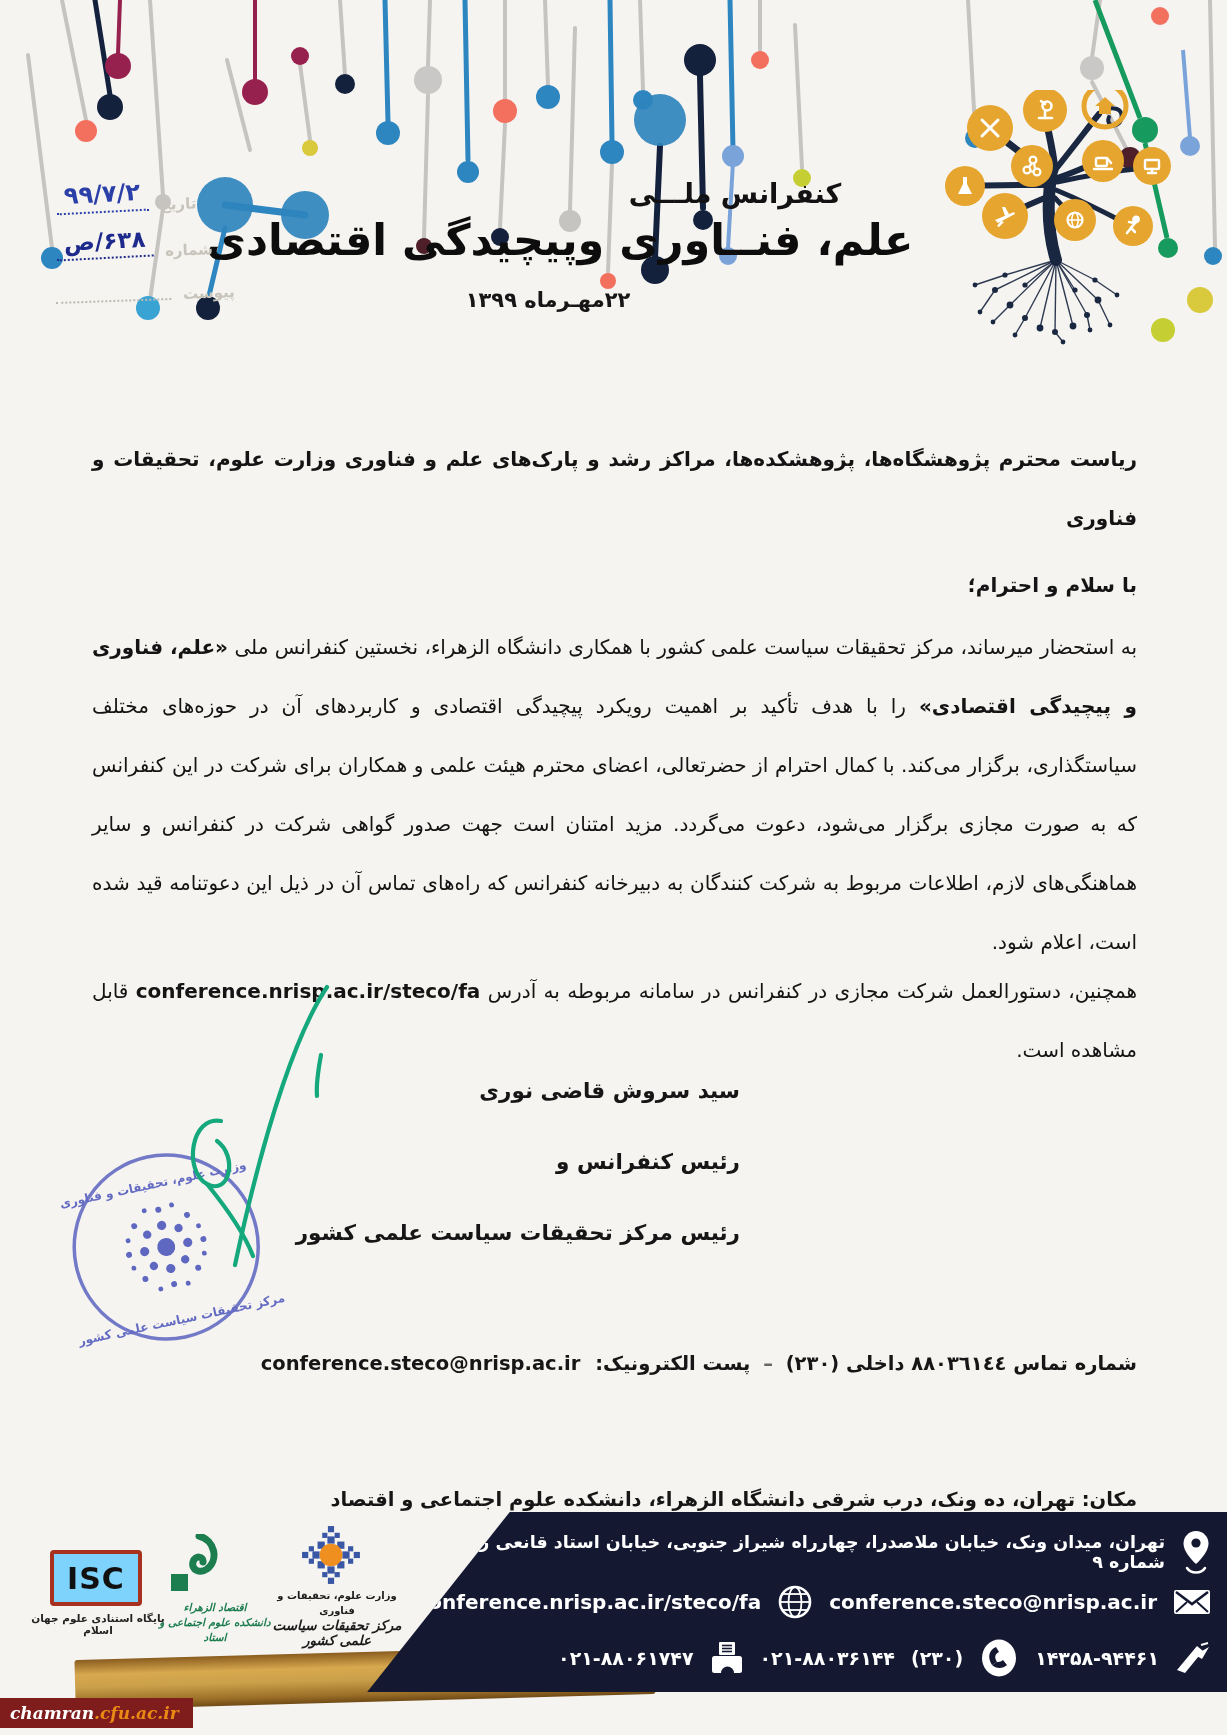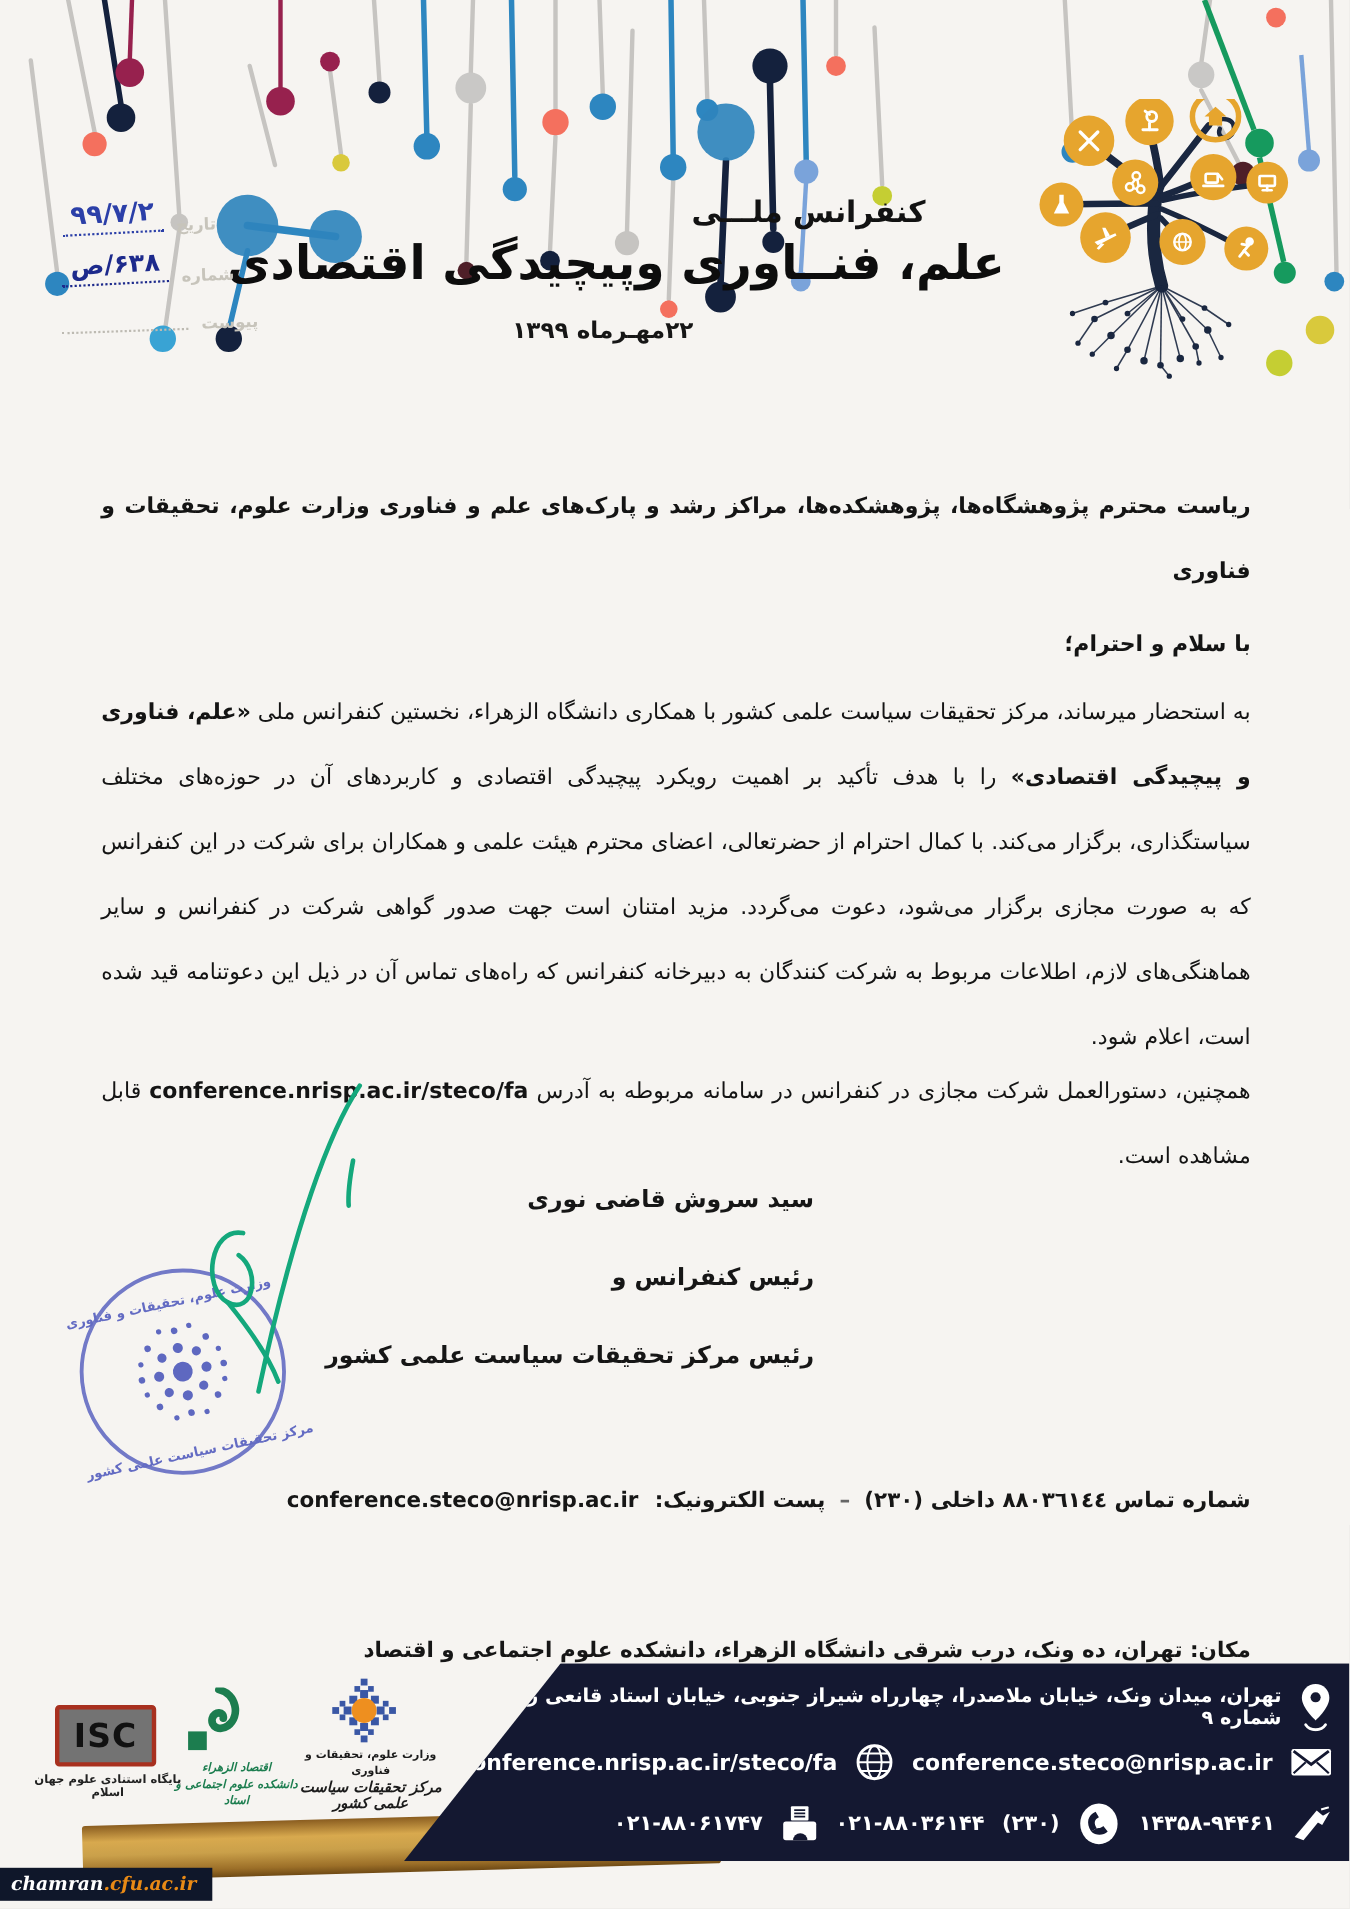--- a/index.html
+++ b/index.html
@@ -40,33 +40,33 @@
   .footerbar{left:336px;top:1512px;width:891px;height:180px;background:#141831;z-index:2;
              clip-path:polygon(3.5% 100%,19.5% 0%,100% 0%,100% 100%);}
   .frow{position:absolute;right:16px;display:flex;direction:rtl;align-items:center;gap:16px;color:#fff;}
   .frow .txt{font-weight:bold;}
   .f1{top:18px;font-size:17.5px;}
   .f2{top:72px;font-size:20px;}
   .f3{top:126px;font-size:19px;}
   .icon{flex:0 0 auto;display:block;}
 
   
-  .isc-box{left:50px;top:1550px;width:92px;height:56px;background:#737373;border:4px solid #a8301f;
+  .isc-box{left:50px;top:1550px;width:92px;height:56px;background:#7dd3fc;border:4px solid #a8301f;
            border-radius:4px;display:flex;align-items:center;justify-content:center;box-sizing:border-box;z-index:3;}
   .isc-text{font-weight:bold;font-size:30px;color:#111;letter-spacing:1px;}
   .isc-cap{left:28px;top:1612px;width:140px;font-size:10.5px;font-weight:bold;color:#222;text-align:center;z-index:3;}
   .alz{left:165px;top:1534px;z-index:3;}
   .alz-cap{left:150px;top:1600px;width:130px;text-align:center;color:#1c7d4f;font-size:10.5px;font-weight:bold;
            font-style:italic;line-height:15px;z-index:3;}
   .nrisp{left:300px;top:1524px;z-index:3;}
   .nrisp-cap{left:272px;top:1588px;width:130px;text-align:center;color:#1b1b1b;font-size:10px;font-weight:bold;line-height:15px;z-index:3;}
   .nrisp-cap .cal{font-size:13.5px;font-style:italic;}
 
   
-  .wm{left:0;top:1698px;height:30px;background:#0f172a;display:flex;align-items:center;
+  .wm{left:0;top:1698px;height:30px;background:#7f1d1d;display:flex;align-items:center;
       padding:0 14px 0 10px;z-index:4;font-family:"DejaVu Serif",serif;}
   .wm .n{color:#fff;font-weight:bold;font-style:italic;font-size:17px;}
   .wm .d{color:#e98a15;font-weight:bold;font-style:italic;font-size:17px;}
 </style>
 </head>
 <body>
 
 <div class="page">
 
   <svg class="abs" style="left:0;top:0;" width="1227" height="345" viewBox="0 0 1227 345">

